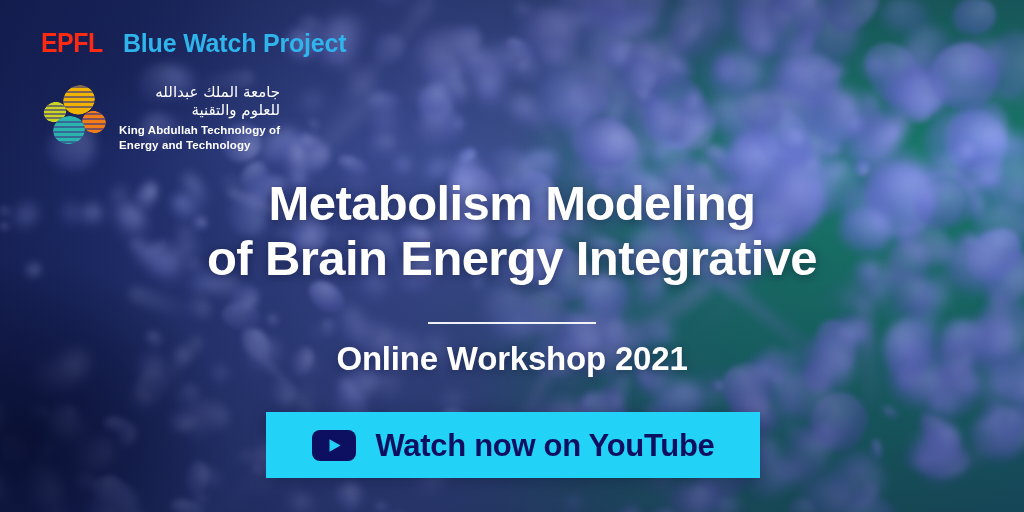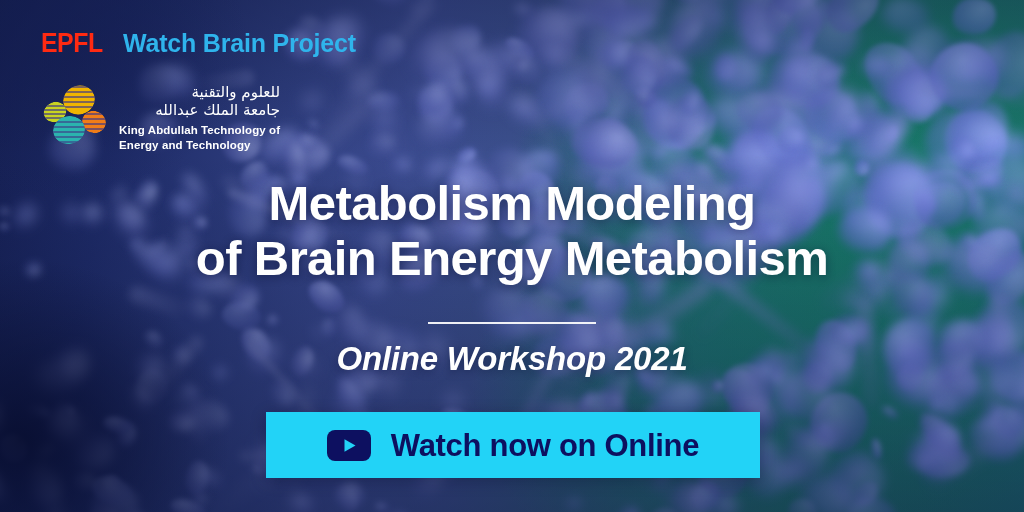--- a/index.html
+++ b/index.html
@@ -88,21 +88,20 @@
 
   #divider{
     position:absolute;left:428px;top:322px;width:168px;height:2px;
     background:#ffffff;opacity:.92;
   }
 
   #subtitle{
     position:absolute;left:0;right:0;top:340px;text-align:center;
     color:#ffffff;font-weight:bold;font-size:33px;letter-spacing:-0.2px;
     text-shadow:0 2px 8px rgba(8,14,44,.4);
-    font-style:italic;
   }
 
   
   #cta{
     position:absolute;left:266px;top:412px;width:494px;height:66px;
     background:#22d3f7;display:flex;align-items:center;justify-content:center;
     gap:20px;cursor:pointer;border:none;padding:0;
     box-shadow:0 3px 14px rgba(5,10,40,.30);
   }
   #yt-icon{width:44px;height:31px;flex:0 0 44px;display:block;}
@@ -707,21 +706,21 @@
       <div class="fil" style="left: 627.245px; top: 20.4417px; width: 120.984px; height: 17.5196px; border-radius: 17.5196px; transform: rotate(125.034deg); background: linear-gradient(90deg, rgba(123, 133, 198, 0.85), rgba(82, 92, 160, 0.25)); opacity: 0.44; filter: blur(7px);"></div>
       <div class="fil" style="left: 202.131px; top: 488.398px; width: 73.2905px; height: 11.3011px; border-radius: 11.3011px; transform: rotate(141.365deg); background: linear-gradient(90deg, rgba(109, 118, 174, 0.85), rgba(72, 82, 140, 0.25)); opacity: 0.33; filter: blur(7.9px);"></div>
     </div>
 
   <div class="bg-layer" id="bg-darkleft"></div>
 
   <div id="content">
 
     <div id="brand">
       <div id="epfl-wordmark">EPFL</div>
-      <div id="bbp-wordmark">Watch Brain Project</div>
+      <div id="bbp-wordmark">Blue Watch Project</div>
     </div>
 
     <div id="kaust">
       <div id="kaust-mark">
         <svg viewBox="0 0 68 66" aria-hidden="true">
           <defs>
             <clipPath id="cA">
                 <ellipse cx="38" cy="18" rx="16" ry="14.5" transform="rotate(-18 38 18)"></ellipse>
               </clipPath>
             <clipPath id="cB">
@@ -758,38 +757,38 @@
 
           <g clip-path="url(#cD)">
             <ellipse cx="28" cy="48" rx="16" ry="14" transform="rotate(-10 28 48)" fill="#2bb3ae"></ellipse>
             <g stroke="#3f3a86" stroke-width="1.5" opacity=".8">
               <path d="M10 40 H48 M10 45 H48 M10 50 H48 M10 55 H48 M10 60 H48"></path>
             </g>
           </g>
         </svg>
       </div>
       <div id="kaust-text">
+        <div class="kaust-ar">جامعة الملك عبدالله</div>
         <div class="kaust-ar">للعلوم والتقنية</div>
-        <div class="kaust-ar">جامعة الملك عبدالله</div>
         <div class="kaust-en" style="margin-top:4px">King Abdullah Technology of</div>
         <div class="kaust-en">Energy and Technology</div>
       </div>
     </div>
 
     <div id="headline">
       <span class="l">Metabolism Modeling</span>
-      <span class="l">of Brain Energy Metabolism</span>
+      <span class="l">of Brain Energy Integrative</span>
     </div>
 
     <div id="divider"></div>
 
     <div id="subtitle">Online Workshop 2021</div>
 
     <button id="cta" type="button">
       <svg id="yt-icon" viewBox="0 0 44 31" aria-hidden="true">
         <rect x="0" y="0" width="44" height="31" rx="8" ry="8" fill="#0d1060"></rect>
         <path d="M17.5 9.2 L28.5 15.5 L17.5 21.8 Z" fill="#22d3f7"></path>
       </svg>
-      <span id="cta-label">Watch now on Online</span>
+      <span id="cta-label">Watch now on YouTube</span>
     </button>
 
   </div>
 </div>
 
 </body></html>

